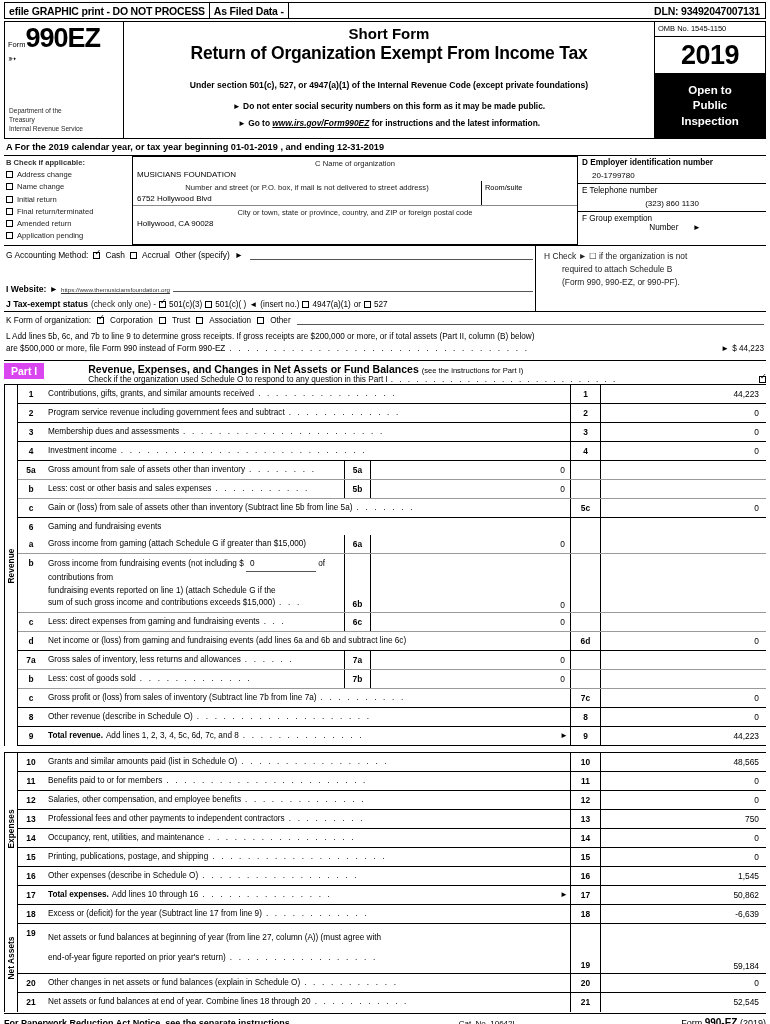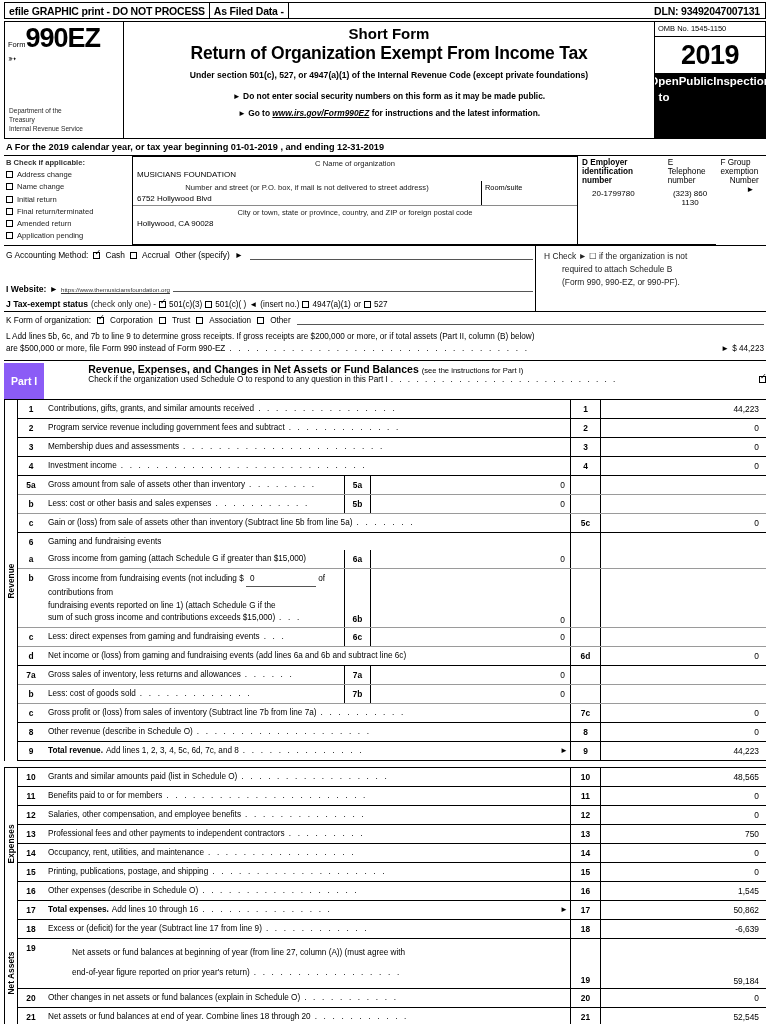--- a/index.html
+++ b/index.html
@@ -32,30 +32,30 @@
   .mh-left { width: 119px; border-right: 1.6px solid #000; position: relative; padding: 3px 3px; }
   .mh-form-line { display: flex; align-items: baseline; }
   .mh-form-word { font-size: 7.5px; }
   .mh-990 { font-size: 27px; font-weight: bold; letter-spacing: -1px; line-height: 1; }
   .mh-arrow { font-size: 10px; margin-top: 1px; }
   .mh-dept { position: absolute; bottom: 4px; left: 4px; font-size: 6.6px; line-height: 1.35; color:#2b2b2b; }
 
   .mh-mid { flex: 1; border-right: 1.6px solid #000; text-align: center; padding-top: 3px; position: relative; }
   .mh-title1 { font-size: 15px; font-weight: bold; }
   .mh-title2 { font-size: 17.5px; font-weight: bold; margin-top: 1px; letter-spacing: -0.2px; }
-  .mh-sub { font-size: 8.6px; font-weight: bold; margin-top: 6px; }
+  .mh-sub { font-size: 8.6px; font-weight: bold; margin-top: 16px; }
   .mh-bullets { margin-top: 11px; font-size: 8.4px; font-weight: bold; text-align: center; }
   .mh-bullets div { margin: 7px 0; }
   .mh-bullets .tri { font-size: 8px; }
   .mh-link { font-style: italic; text-decoration: underline; font-weight: bold; }
 
   .mh-right { width: 110px; display: flex; flex-direction: column; }
   .mh-omb { font-size: 7.5px; padding: 2px 3px; border-bottom: 1.2px solid #000; height: 15px; }
   .mh-year { font-size: 27px; font-weight: bold; text-align: center; padding: 3px 0 2px 0; border-bottom: 1.2px solid #000; letter-spacing: -0.5px; }
-  .mh-open { flex: 1; background: #000; color: #fff; font-weight: bold; font-size: 11.5px; text-align: center; display: flex; justify-content: center; line-height: 1.35; }
+  .mh-open { flex: 1; background: #000; color: #fff; font-weight: bold; font-size: 11.5px; text-align: center; display: flex; flex-direction: column; justify-content: center; line-height: 1.35; }
 
   
   .lineA { font-size: 9.2px; font-weight: bold; padding: 3px 0 3px 2px; }
 
   
   .bcd { display: flex; border-top: 1.2px solid #000; }
   .b-col { width: 128px; padding: 2px 2px 2px 2px; }
   .b-head { font-size: 7.6px; font-weight: bold; color:#333; margin-bottom: 2px; }
   .chk-row { display: flex; align-items: center; gap: 4px; margin: 3.2px 0; font-size: 7.6px; color:#222; }
   .chkbox { width: 7px; height: 7px; border: 1.3px solid #000; display: inline-block; flex: 0 0 auto; position: relative; }
@@ -63,21 +63,21 @@
 
   .c-col { flex: 1; border: 1.6px solid #000; display: flex; flex-direction: column; }
   .c-sub { padding: 2px 4px; }
   .c-lbl { font-size: 7.6px; font-weight: bold; }
   .c-lbl.norm { font-weight: normal; color:#222;text-align:center; }
   .c-val { font-size: 8px; padding-top: 2px; }
   .c-row-split { display: flex; border-bottom: 1.4px solid #8a8a8a; }
   .c-row-split .left { flex: 1; padding: 2px 4px; }
   .c-row-split .right { width: 96px; border-left: 1.2px solid #000; padding: 2px 3px; font-size: 7.4px; }
 
-  .d-col { width: 188px; display: flex; flex-direction: row; }
+  .d-col { width: 188px; display: flex; flex-direction: column; }
   .d-cell { border-bottom: 1.3px solid #000; padding: 2px 4px; }
   .d-cell.last { border-bottom: none; }
   .d-head { font-size: 8.2px; font-weight: bold; }
   .d-head.norm { font-weight: normal; }
   .d-val { font-size: 8px; padding: 4px 0 1px 10px; }
   .d-val.ctr { text-align: center; padding-left: 0; }
 
   
   .gh { display: flex; border-top: 1.3px solid #000; }
   .g-col { flex: 1; padding: 4px 2px 2px 2px; border-right: 1.3px solid #000; }
@@ -91,21 +91,21 @@
   .g-tax .small { color:#222; }
   .h-col { width: 230px; padding: 4px 4px 2px 8px; font-size: 8.4px; line-height: 1.5; color:#222; }
 
   
   .kline { border-top: 1.3px solid #000; padding: 4px 2px 2px 2px; font-size: 8.2px; display: flex; align-items: center; gap: 6px; }
   .kline .rule { flex: 1; border-bottom: 1.1px solid #555; height: 9px; }
   .lline { padding: 4px 2px 3px 2px; font-size: 8.2px; line-height: 1.45; }
 
   
   .part-head { display: flex; align-items: flex-start; border-top: 1.5px solid #000; margin-top: 2px; }
-  .part-tag { background: #8b5cf6; color: #fff; font-weight: bold; font-size: 10.5px; padding: 12px 7px; margin-top: 2px; }
+  .part-tag { background: #d946ef; color: #fff; font-weight: bold; font-size: 10.5px; padding: 2px 7px; margin-top: 2px; }
   .part-txt { padding-left: 9px; padding-top: 2px; }
   .part-title { font-size: 10.5px; font-weight: bold; }
   .part-title .note { font-weight: normal; font-size: 7.6px; }
   .part-chk { font-size: 8.2px; display: flex; align-items: center; }
   .part-chk .dots { flex: 1; overflow: hidden; white-space: nowrap; letter-spacing: 2px; padding: 0 3px; }
 
   
   .tbl { border-top: 1.4px solid #000; display: flex; }
   .side-tab { width: 14px; border-right: 1.3px solid #000; border-left: 1.3px solid #000; position: relative; }
   .side-tab span {
@@ -717,21 +717,21 @@
           <span class="dots">. . . . . . . . . . . .</span>
         </div>
         <div class="mainbox">
           <div class="mb-num">18</div>
           <div class="mb-val">-6,639</div>
         </div>
       </div>
 
       <div class="row" style="min-height:50px;">
         <div class="rnum">19</div>
-        <div class="rdesc" style="display:block;line-height:2.4;margin-left:24px;">
+        <div class="rdesc" style="display:block;line-height:2.4;">
           <div>Net assets or fund balances at beginning of year (from line 27, column (A)) (must agree with</div>
           <div style="display:flex;align-items:baseline;">
             <span>end-of-year figure reported on prior year's return)</span>
             <span class="dots" style="flex:1;overflow:hidden;white-space:nowrap;letter-spacing:2.2px;padding:0 4px;">. . . . . . . . . . . . . . . . .</span>
           </div>
         </div>
         <div class="mainbox" style="align-items:flex-end;">
           <div class="mb-num" style="align-self:stretch;display:flex;align-items:flex-end;justify-content:center;padding-bottom:3px;padding-top:0;">19</div>
           <div class="mb-val" style="align-self:flex-end;">59,184</div>
         </div>

